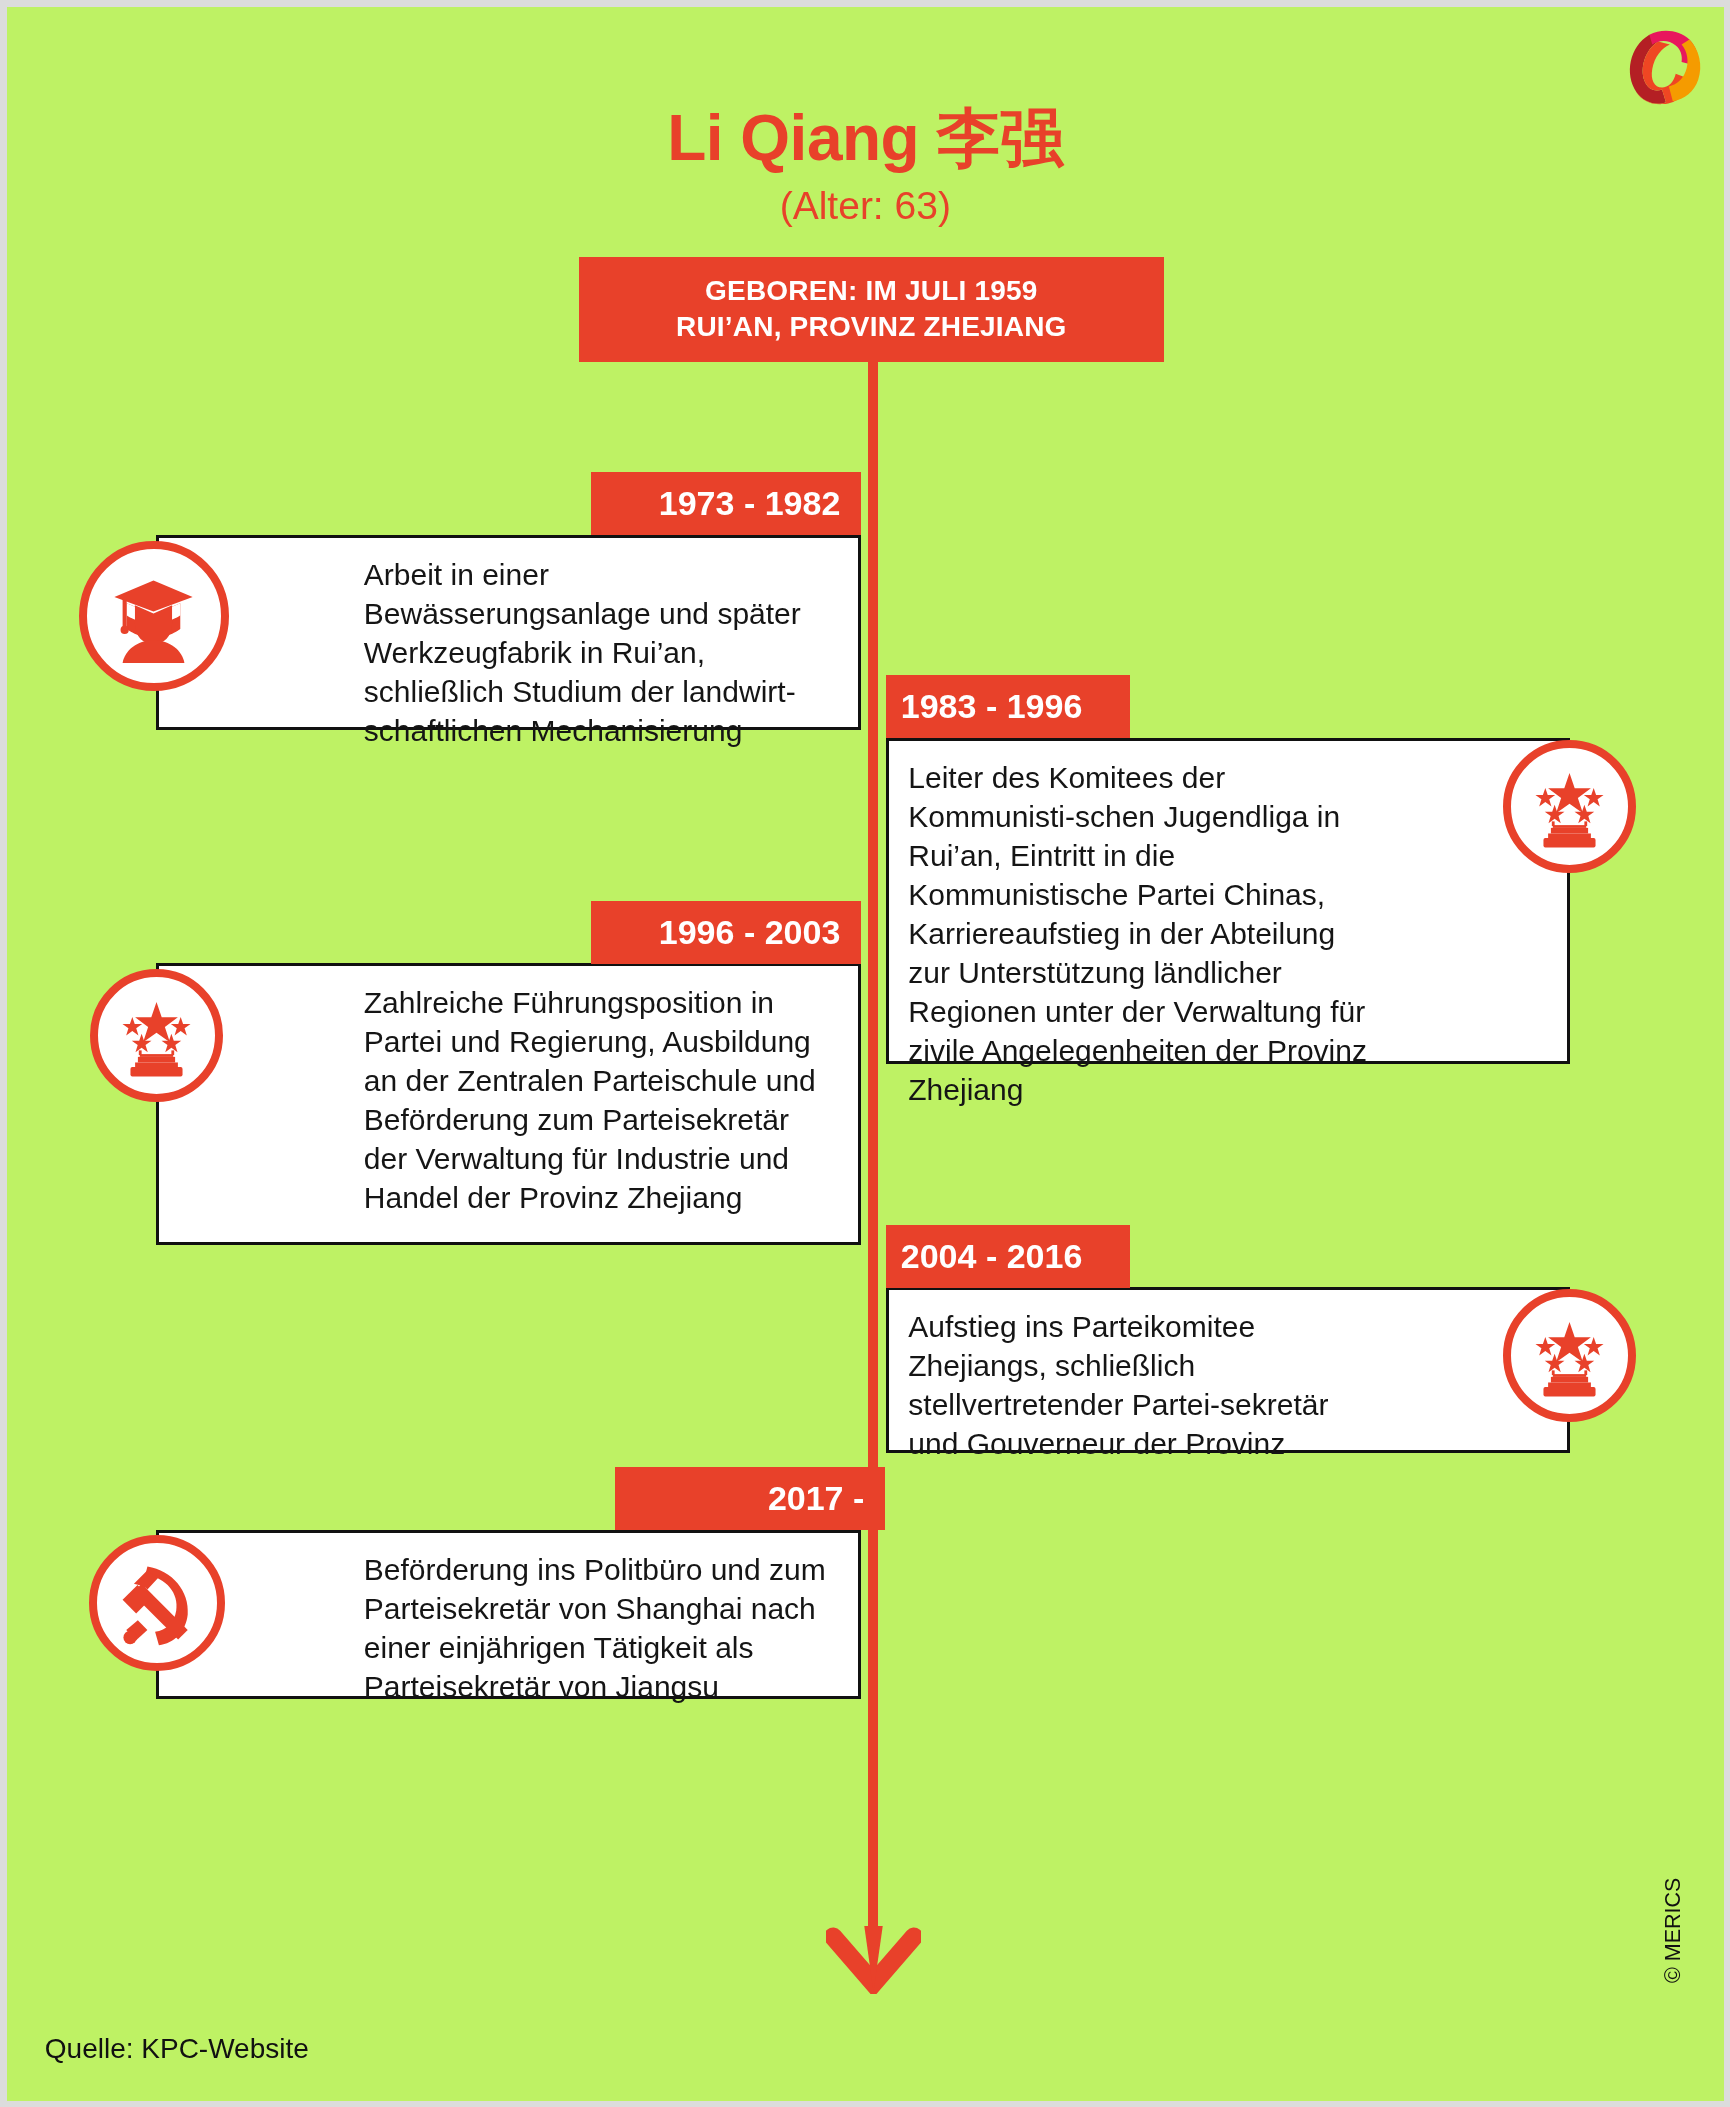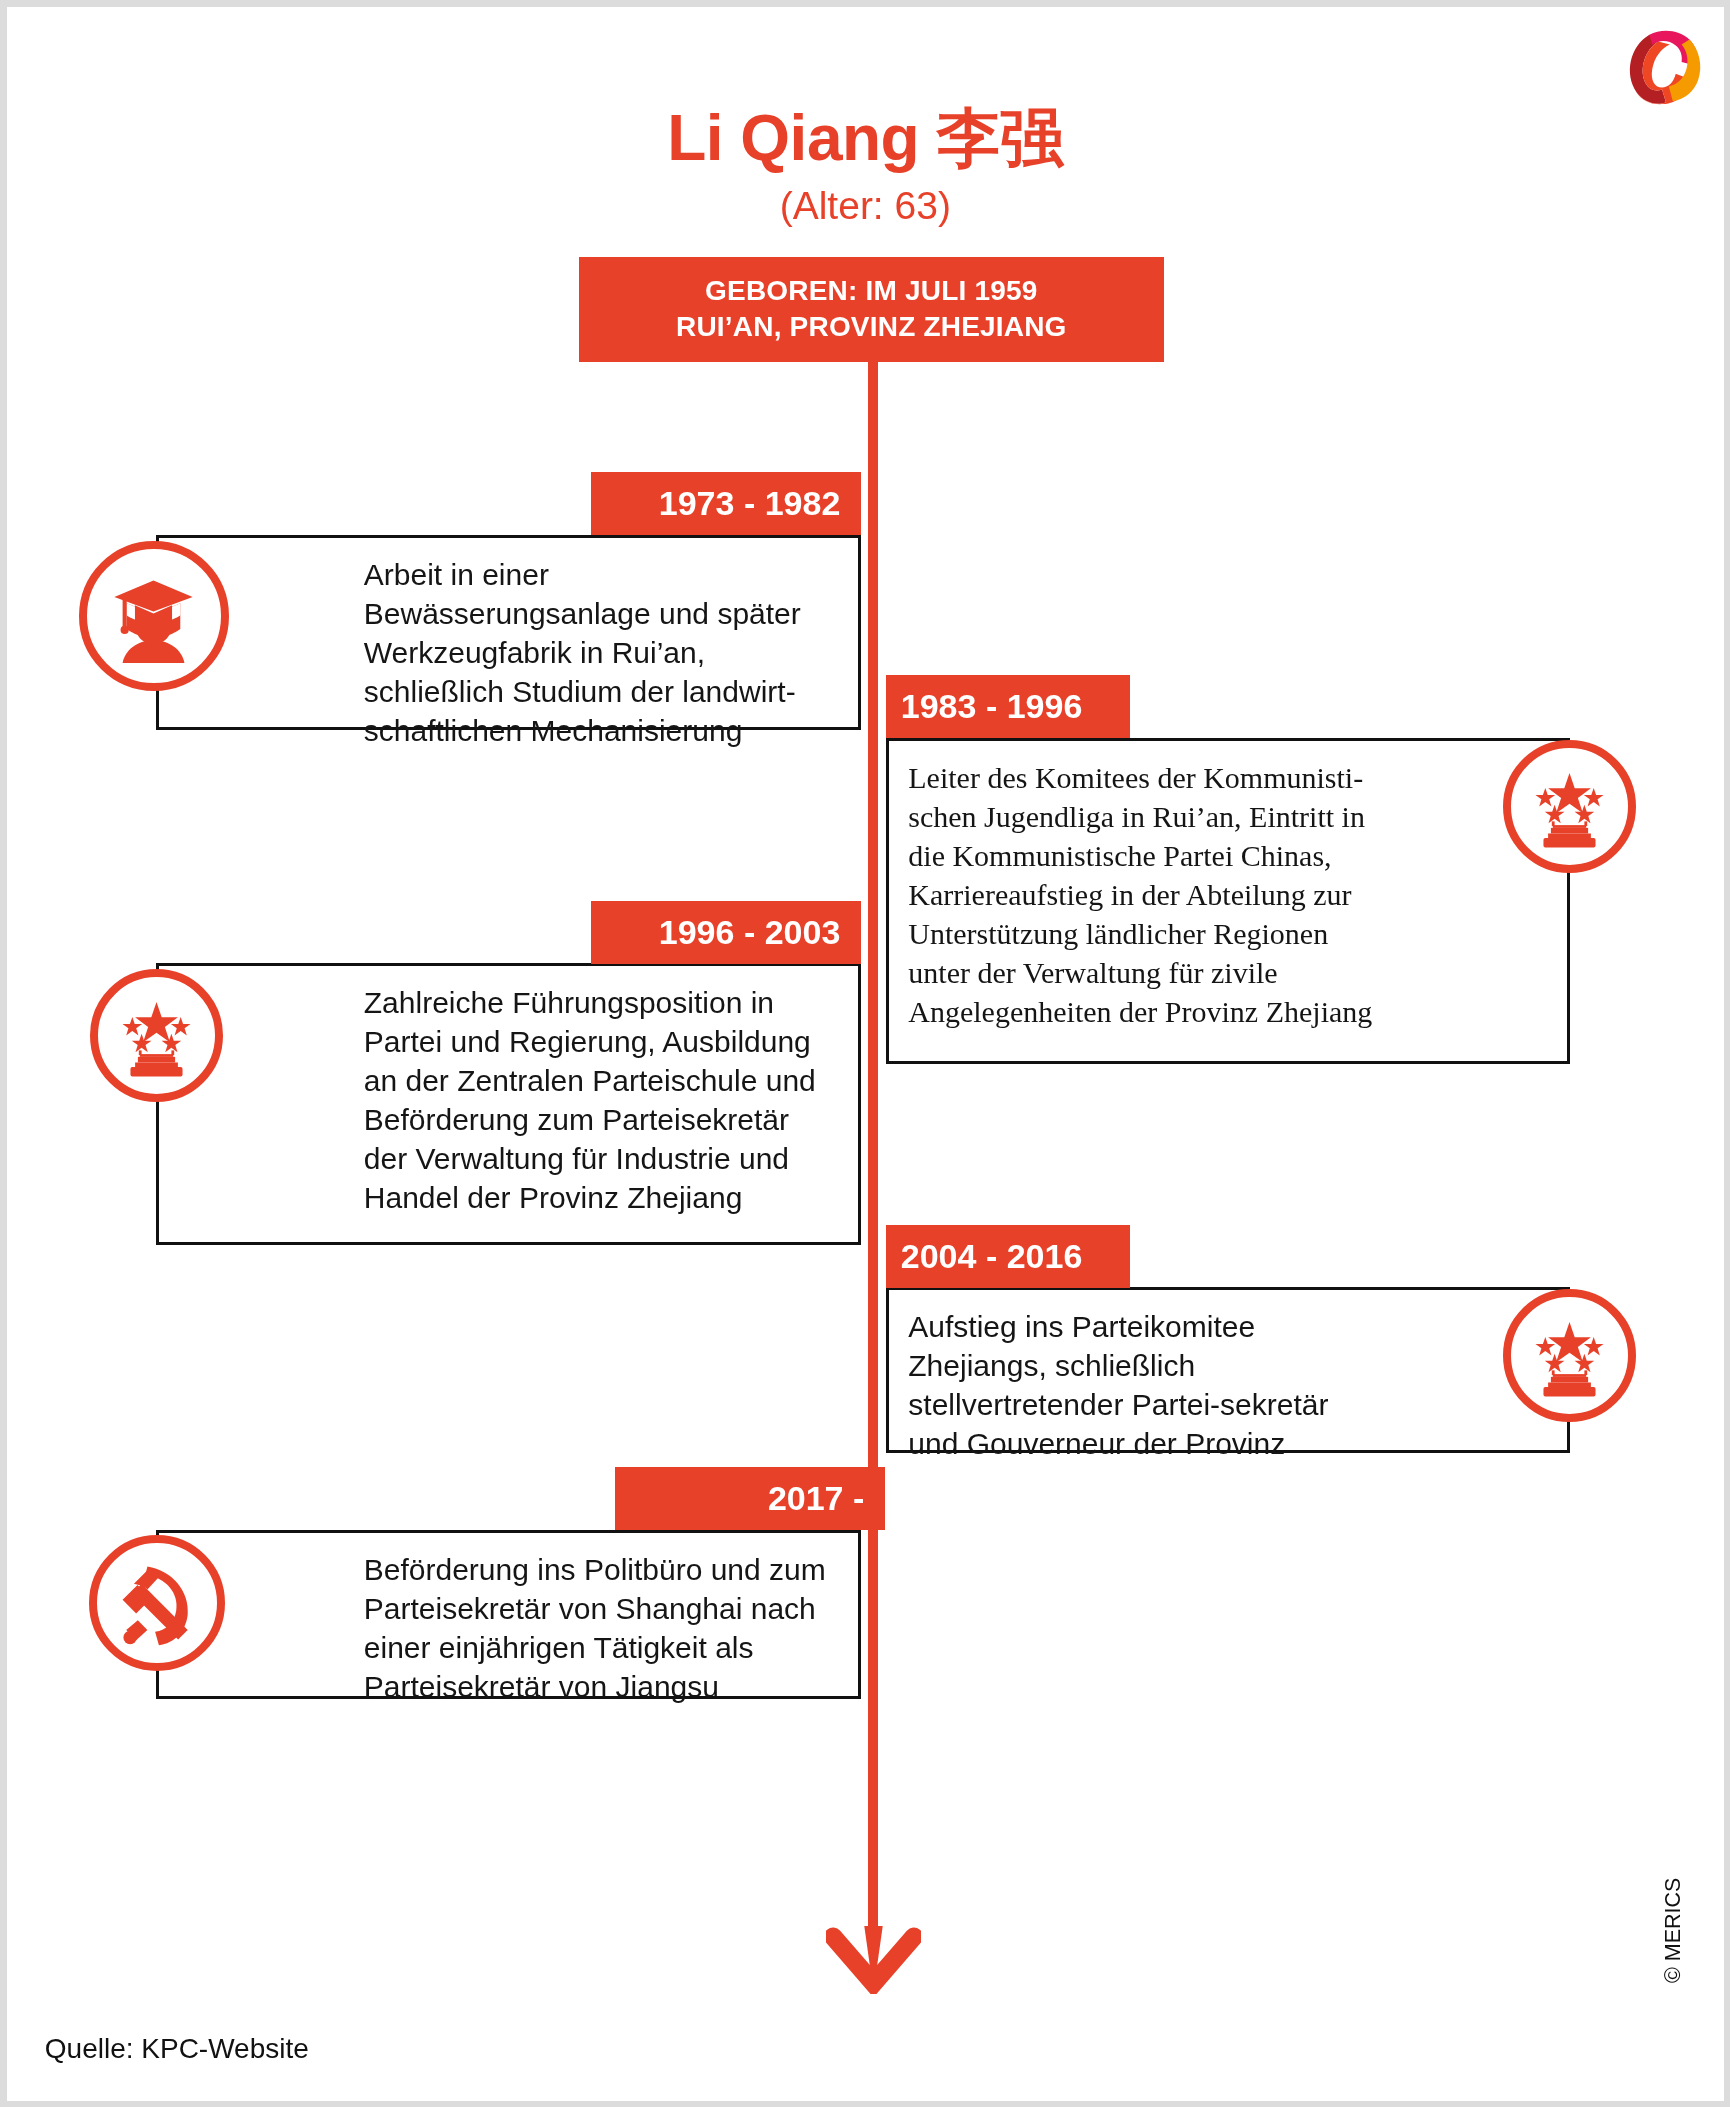--- a/index.html
+++ b/index.html
@@ -6,21 +6,21 @@
   body{
     width:1730px;height:2108px;
     background:#dcdcdc;
     font-family:"Liberation Sans", sans-serif;
     overflow:hidden;
   }
   .page{
     position:absolute;
     left:6.8px;top:6.8px;
     width:1717px;height:2094px;
-    background:#ffffff;
+    background:#bef264;
     overflow:hidden;
   }
 
   
   .logo{position:absolute;left:1608px;top:14.7px;width:98px;height:88px;}
 
   
   .title{
     position:absolute;left:0;top:98px;width:1717px;
     text-align:center;
@@ -163,21 +163,21 @@
       <path d="M24 38 L24 63 C24 63 36 72 50 72 C64 72 76 63 76 63 L76 38 L50 49 Z" fill="#e8412a"></path>
       <path d="M24 38 L24 50 C24 50 36 58 50 58 C64 58 76 50 76 50 L76 38 L50 49 Z" fill="#ffffff"></path>
       <path d="M32 40 L32 58 C32 70 40 78 50 78 C60 78 68 70 68 58 L68 40 L50 48 Z" fill="#e8412a"></path>
       <rect x="20" y="34" width="4" height="28" fill="#e8412a"></rect>
       <circle cx="22" cy="64" r="4" fill="#e8412a"></circle>
       <path d="M50 74 C34 74 22 84 20 96 L80 96 C78 84 66 74 50 74 Z" fill="#e8412a"></path>
     </svg>
   </div>
 
   <div class="year-tag left-al" style="left:879px;top:668px;width:244px;">1983 - 1996</div>
-  <div class="text-box" style="left:879px;top:731px;width:684px;height:326px;padding:17.6px 190px 0 19.5px;font-family:Liberation Serif, serif;">
+  <div class="text-box" style="left:879px;top:731px;width:684px;height:326px;padding:17.6px 190px 0 19.5px;">
     <p>Leiter des Komitees der Kommunisti-schen Jugendliga in Rui’an, Eintritt in die Kommunistische Partei Chinas, Karriereaufstieg in der Abteilung zur Unterstützung ländlicher Regionen unter der Verwaltung für zivile Angelegenheiten der Provinz Zhejiang</p>
   </div>
   <div class="icon-circle" style="left:1496px;top:733px;width:133px;height:133px;">
     <svg width="93" height="93" viewBox="0 0 100 100">
       <g fill="#e8412a">
         <path d="M50 14 L55.6 30.5 L73 30.5 L59 40.8 L64.4 57.3 L50 47 L35.6 57.3 L41 40.8 L27 30.5 L44.4 30.5 Z"></path>
         <path d="M24 30 L26.6 37.6 L34.6 37.6 L28.2 42.3 L30.6 49.9 L24 45.2 L17.4 49.9 L19.8 42.3 L13.4 37.6 L21.4 37.6 Z"></path>
         <path d="M76 30 L78.6 37.6 L86.6 37.6 L80.2 42.3 L82.6 49.9 L76 45.2 L69.4 49.9 L71.8 42.3 L65.4 37.6 L73.4 37.6 Z"></path>
         <path d="M34 48 L36.6 55.6 L44.6 55.6 L38.2 60.3 L40.6 67.9 L34 63.2 L27.4 67.9 L29.8 60.3 L23.4 55.6 L31.4 55.6 Z"></path>
         <path d="M66 48 L68.6 55.6 L76.6 55.6 L70.2 60.3 L72.6 67.9 L66 63.2 L59.4 67.9 L61.8 60.3 L55.4 55.6 L63.4 55.6 Z"></path>

